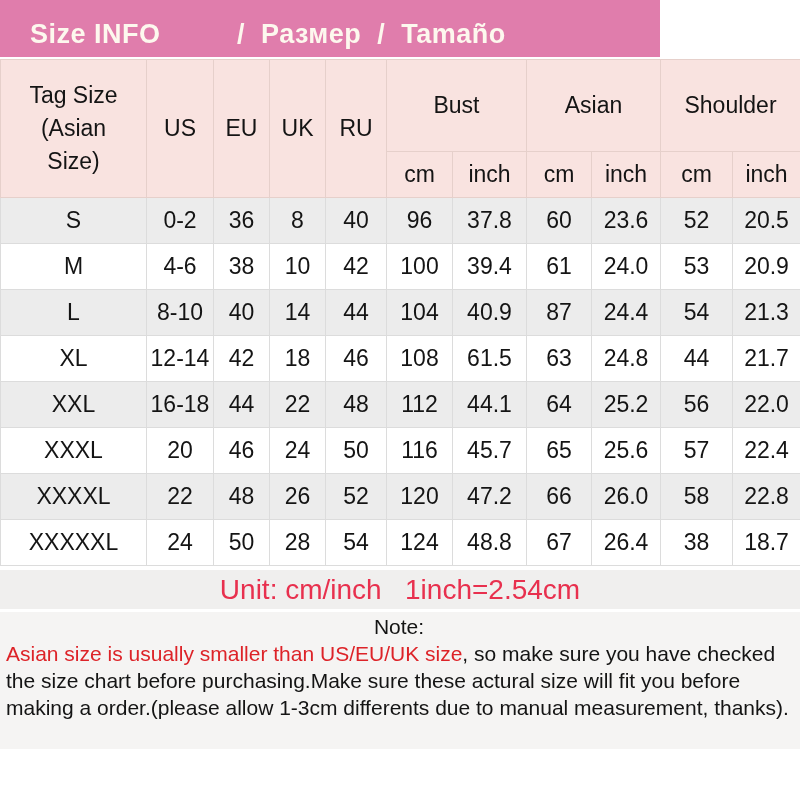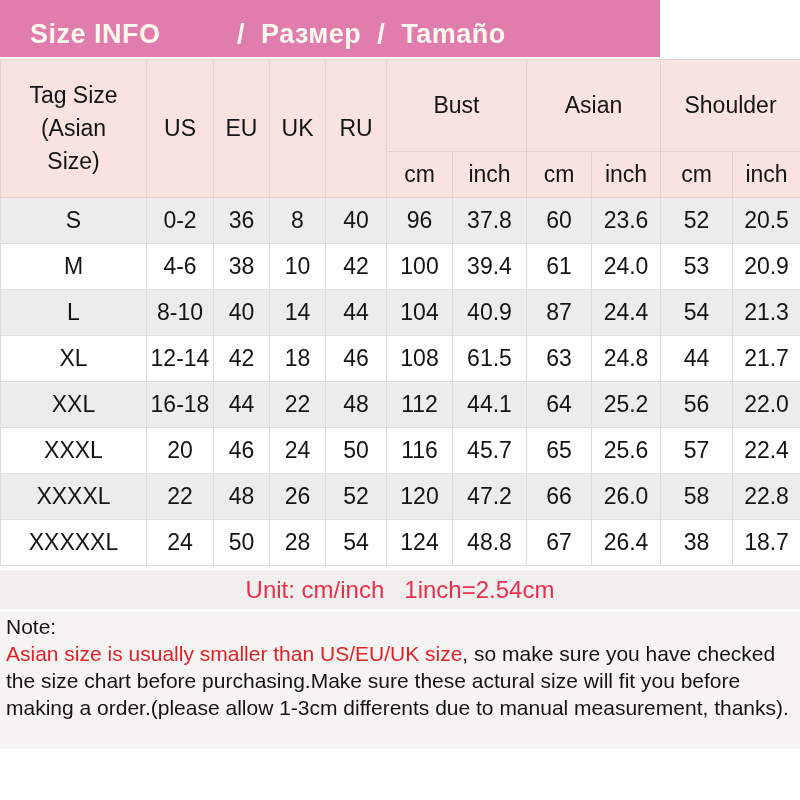--- a/index.html
+++ b/index.html
@@ -63,31 +63,31 @@
   tbody tr.stripe{background:var(--stripe-bg);}
   tbody td{border:1px solid var(--grid-line);}
 
   
   .unit-band{
     position:absolute;left:0;top:570px;width:800px;height:39px;
     background:var(--unit-band-bg);
     display:flex;align-items:center;justify-content:center;
   }
   .unit-band span{
-    color:var(--unit-text);font-size:24px;white-space:pre;
+    color:var(--unit-text);font-size:28px;white-space:pre;
   }
 
   
   .note-band{
     position:absolute;left:0;top:612px;width:800px;height:137px;
     background:var(--note-band-bg);
     padding:1px 8px 0 6px;
     font-size:21px;line-height:27px;color:var(--text);
   }
-  .note-label{display:block;}
+  .note-label{display:block;text-align:center;}
   .note-red{color:var(--note-red);}
 </style>
 </head>
 <body>
 
 <div class="canvas">
 
   <div class="title-bar">
     <span class="title-main">Size INFO</span>
     <span class="title-trans">/  Размер  /  Tamaño</span>

